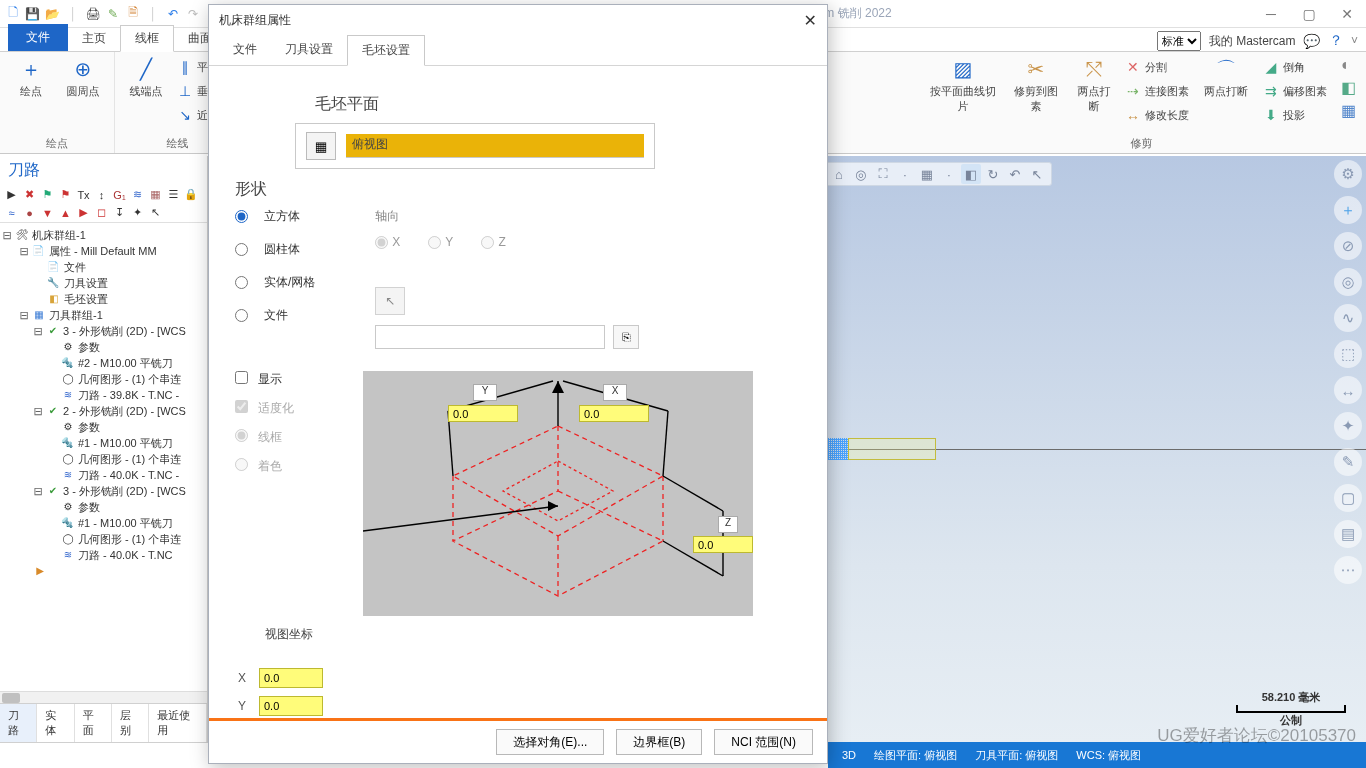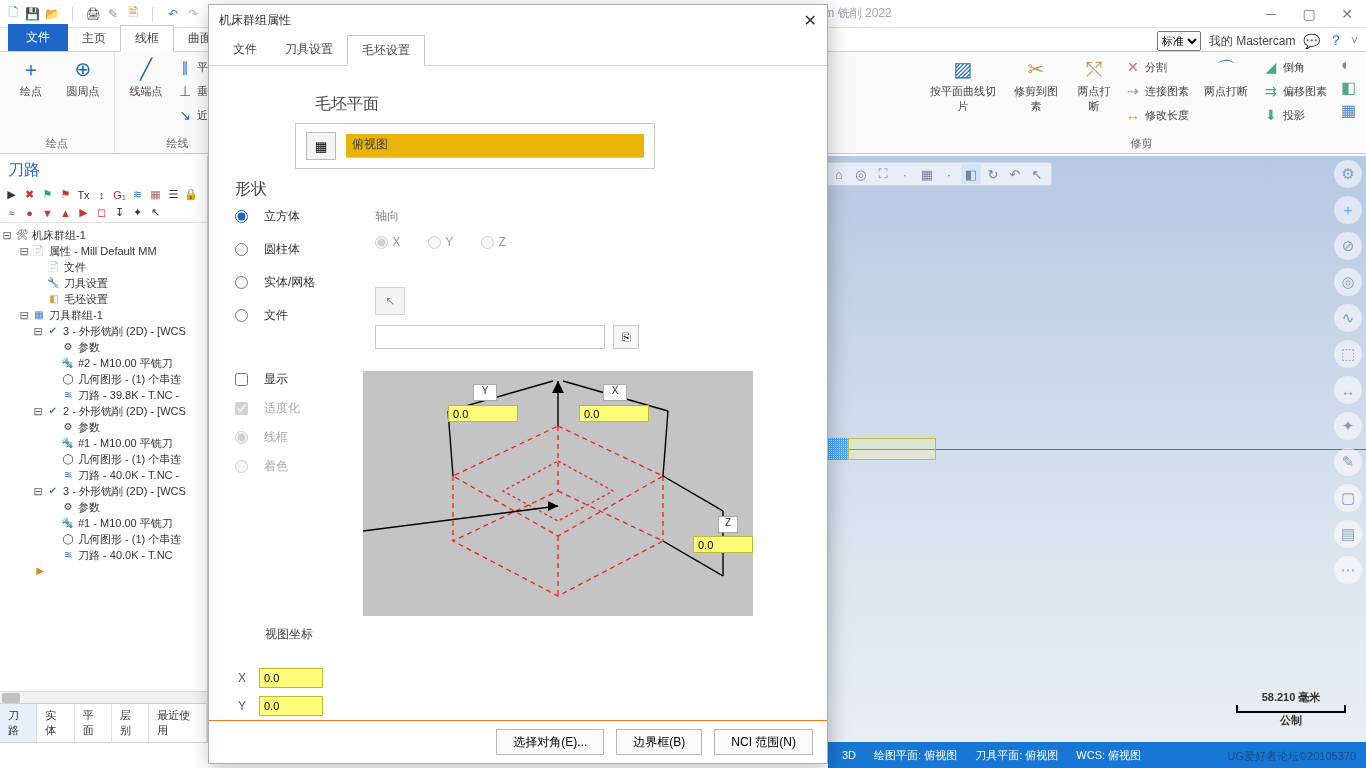--- a/index.html
+++ b/index.html
@@ -60,21 +60,21 @@
 .view-toolbar .vb.on { background: #d3e4f6; border-radius: 2px; }
 .right-rail { position: absolute; right: 4px; top: 4px; display: flex; flex-direction: column; gap: 8px; }
 .right-rail .rb { width: 28px; height: 28px; border-radius: 14px; background: rgba(255,255,255,0.55); display: flex; align-items: center; justify-content: center; color: #8a9ab4; font-size: 15px; cursor: pointer; }
 .scale-widget { position: absolute; right: 20px; bottom: 14px; font-size: 11px; color: #333; text-align: center; }
 .scale-widget .bar { border-bottom: 2px solid #000; border-left: 2px solid #000; border-right: 2px solid #000; height: 8px; width: 110px; }
 
 
 .statusbar { position: absolute; left: 0; right: 0; bottom: 0; height: 26px; display: flex; }
 .statusbar .left { width: 828px; background: #fff; border-top: 1px solid #d0d0d0; }
 .statusbar .right { flex: 1; background: #1877d4; color: #fff; display: flex; align-items: center; gap: 18px; padding: 0 14px; font-size: 11px; }
-.statusbar .wm { position: absolute; right: 10px; bottom: 4px; color: rgba(0,0,0,0.35); font-size: 11px; }
+.statusbar .wm { position: absolute; right: 10px; bottom: 21px; color: rgba(0,0,0,0.35); font-size: 17px; }
 
 
 .dialog { position: absolute; left: 208px; top: 4px; width: 620px; height: 760px; background: #fff; border: 1px solid #aab0bb; box-shadow: 2px 4px 18px rgba(0,0,0,0.25); z-index: 50; display: flex; flex-direction: column; }
 .dlg-title { height: 30px; display: flex; align-items: center; padding: 0 10px; font-size: 12px; color: #333; }
 .dlg-close { margin-left: auto; font-size: 16px; cursor: pointer; color: #333; }
 .dlg-tabs { display: flex; border-bottom: 1px solid #d5d5d5; padding-left: 10px; }
 .dlg-tab { padding: 6px 14px; font-size: 12px; cursor: pointer; color: #444; }
 .dlg-tab.active { border: 1px solid #c9c9c9; border-bottom: 1px solid #fff; margin-bottom: -1px; background: #fff; }
 .dlg-body { flex: 1; padding: 18px 26px 10px; overflow: auto; position: relative; }
 .section-title { font-size: 16px; color: #444; margin: 10px 0 8px; }
@@ -88,37 +88,37 @@
 .axis-col { display: flex; flex-direction: column; gap: 10px; }
 .axis-row { display: flex; gap: 28px; }
 .axis-row label { color: #999; display: flex; align-items: center; gap: 4px; }
 .disabled-picker { width: 30px; height: 28px; border: 1px solid #d2d2d2; background: #f4f4f4; display: flex; align-items: center; justify-content: center; color: #888; }
 .file-row { display: flex; gap: 8px; align-items: center; }
 .file-row .combo { width: 230px; height: 24px; border: 1px solid #c9c9c9; background: #fff; }
 .file-row .btn-sm { width: 26px; height: 24px; border: 1px solid #c9c9c9; background: #f7f7f7; cursor: pointer; font-size: 11px; }
 
 .disp-area { display: flex; gap: 18px; margin-top: 22px; }
 .disp-left { display: flex; flex-direction: column; gap: 12px; width: 110px; }
-.disp-left label { color: #aaa; display: flex; align-items: center; gap: 16px; font-size: 12px; }
+.disp-left label { color: #aaa; display: flex; align-items: flex-start; gap: 10px; font-size: 12px; }
 .stock-svg { width: 390px; height: 245px; background: #c4c4c4; position: relative; }
 .stock-svg svg { position: absolute; inset: 0; }
 .stock-svg .yv { position: absolute; left: 85px; top: 34px; width: 70px; height: 17px; background: #fffc7a; border: 1px solid #bdb930; font-size: 11px; padding: 1px 4px; }
 .stock-svg .xv { position: absolute; left: 216px; top: 34px; width: 70px; height: 17px; background: #fffc7a; border: 1px solid #bdb930; font-size: 11px; padding: 1px 4px; }
 .stock-svg .zv { position: absolute; left: 330px; top: 165px; width: 60px; height: 17px; background: #fffc7a; border: 1px solid #bdb930; font-size: 11px; padding: 1px 4px; }
 .stock-svg .yl { position: absolute; left: 110px; top: 13px; width: 24px; height: 17px; background: #fff; border: 1px solid #aaa; font-size: 10px; text-align: center; }
 .stock-svg .xl { position: absolute; left: 240px; top: 13px; width: 24px; height: 17px; background: #fff; border: 1px solid #aaa; font-size: 10px; text-align: center; }
 .stock-svg .zl { position: absolute; left: 355px; top: 145px; width: 20px; height: 17px; background: #fff; border: 1px solid #aaa; font-size: 10px; text-align: center; }
 
 .origin-area { margin-top: 10px; }
 .origin-area .sub { margin-left: 30px; color: #444; font-size: 12px; margin-bottom: 25px; }
 .xyz-row { display: flex; align-items: center; gap: 10px; margin-bottom: 8px; }
 .xyz-row span { width: 14px; text-align: center; color: #555; }
 .xyz-row input { width: 64px; height: 20px; background: #fffc7a; border: 1px solid #bdb930; padding: 1px 4px; font-size: 11px; }
 
-.dlg-foot { border-top: 1px solid #f97316; padding: 8px 14px; display: flex; justify-content: flex-end; gap: 12px; align-items: flex-end; }
+.dlg-foot { border-top: 3px solid #f97316; padding: 8px 14px; display: flex; justify-content: flex-end; gap: 12px; align-items: flex-end; }
 .dlg-foot button { height: 26px; padding: 0 16px; border: 1px solid #b8b8b8; background: #fafafa; font-size: 12px; cursor: pointer; }
 
 input[type=radio],input[type=checkbox]{accent-color:#1e66c7;}
 </style>
 </head>
 <body>
 
 <div class="titlebar">
   <div class="qat">
     <span class="ti" style="color:#2b7de9">🗋</span>

